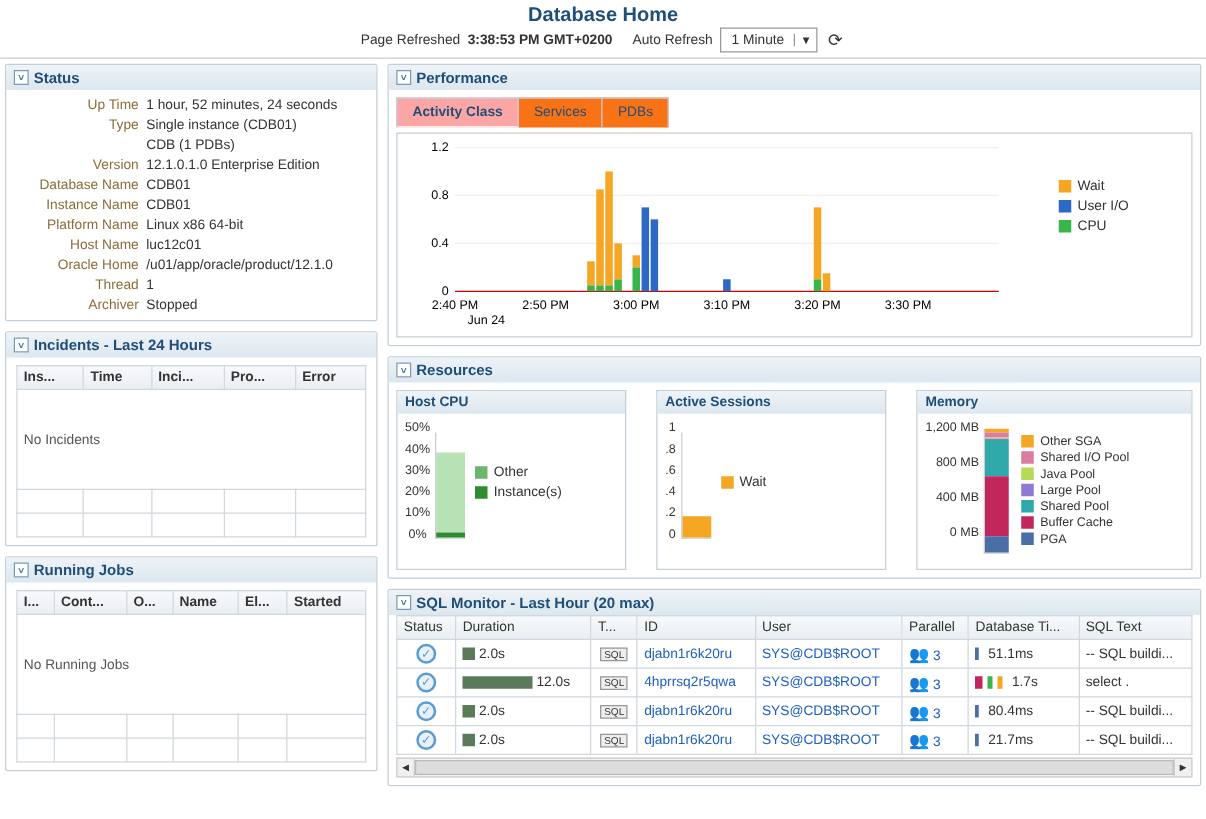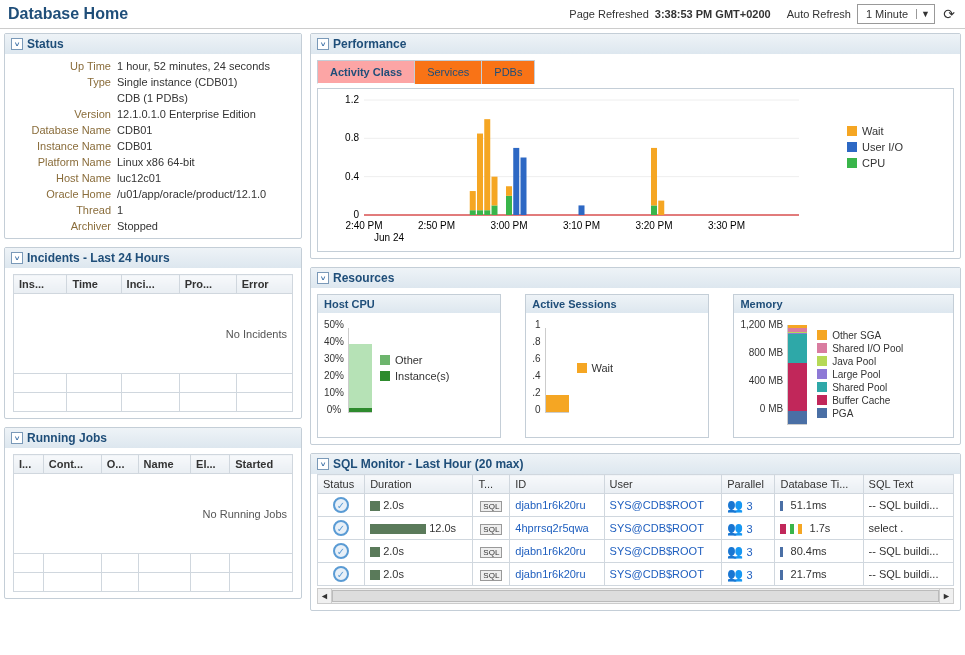--- a/index.html
+++ b/index.html
@@ -1,38 +1,38 @@
 <!DOCTYPE html>
 <html><head>
 <meta charset="utf-8">
 <style>
 * { box-sizing: border-box; margin: 0; padding: 0; }
 body { font-family: Tahoma, Arial, sans-serif; font-size: 11px; color: #333; background: #fff; width: 965px; }
-.header { display: flex; justify-content: space-between; align-items: center; padding: 4px 8px; border-bottom: 1px solid #ccc; }
+.header { display: flex; justify-content: space-between; align-items: center; padding: 4px 8px; border-bottom: 1px solid #ccc; flex-direction: column; }
 .title { color: #1f4e79; font-size: 16px; font-weight: bold; }
 .header-right { display: flex; align-items: center; gap: 6px; font-size: 11px; }
 .header-right b { font-weight: bold; }
 .refresh-select { display: inline-flex; align-items: center; border: 1px solid #999; background: #fff; height: 20px; }
 .refresh-select .val { padding: 0 8px; font-size: 11px; }
 .refresh-select .arrow { border-left: 1px solid #999; padding: 0 4px; font-size: 9px; }
 .refresh-icon { width: 16px; height: 16px; display: inline-flex; align-items: center; justify-content: center; font-size: 14px; cursor: pointer; }
 .layout { display: flex; gap: 8px; padding: 4px; }
 .col-left { width: 298px; display: flex; flex-direction: column; gap: 8px; }
 .col-right { flex: 1; display: flex; flex-direction: column; gap: 8px; }
 .panel { border: 1px solid #c4ced7; border-radius: 2px; }
 .panel-header { background: linear-gradient(#eef3f7, #dde7ef); padding: 3px 6px; font-weight: bold; color: #1f4e79; font-size: 12px; display: flex; align-items: center; gap: 4px; }
 .collapse-icon { width: 12px; height: 12px; background: #fff; border: 1px solid #7a99b8; display: inline-flex; align-items: center; justify-content: center; font-size: 8px; color: #3a6ea5; }
 .panel-body { padding: 6px 8px; }
 .status-grid { display: grid; grid-template-columns: 98px 1fr; row-gap: 4px; column-gap: 6px; font-size: 11px; }
 .status-grid .lbl { text-align: right; color: #8a6d3b; }
 .status-grid .val { color: #333; }
 .tbl { width: 100%; border-collapse: collapse; font-size: 11px; }
 .tbl th, .tbl td { border: 1px solid #d0d7de; padding: 3px 5px; text-align: left; background: #fff; }
 .tbl th { background: linear-gradient(#f7f9fb, #e9eef3); font-weight: bold; color: #333; margin-top: 32px; }
-.empty-row td { text-align: right; color: #555; height: 80px; }
+.empty-row td { text-align: left; color: #555; height: 80px; }
 .tabs { display: flex; margin: 6px 0 4px 6px; }
 .tab { padding: 5px 12px; border: 1px solid #c4ced7; background: #f97316; color: #1f4e79; font-size: 11px; cursor: pointer; border-bottom: none; margin-right: -1px; }
 .tab.active { background: #fca5a5; font-weight: bold; border-bottom: 1px solid #fff; position: relative; z-index: 1; }
 .tabpane { border: 1px solid #c4ced7; margin: 0 6px 6px 6px; padding: 6px; position: relative; }
 .chart-area { display: flex; }
 .chart-svg { flex: 1; }
 .chart-legend { width: 100px; font-size: 11px; padding-top: 30px; }
 .legend-item { display: flex; align-items: center; gap: 5px; margin-bottom: 4px; }
 .legend-sw { width: 10px; height: 10px; }
 .resources-row { display: flex; gap: 24px; padding: 6px; }

